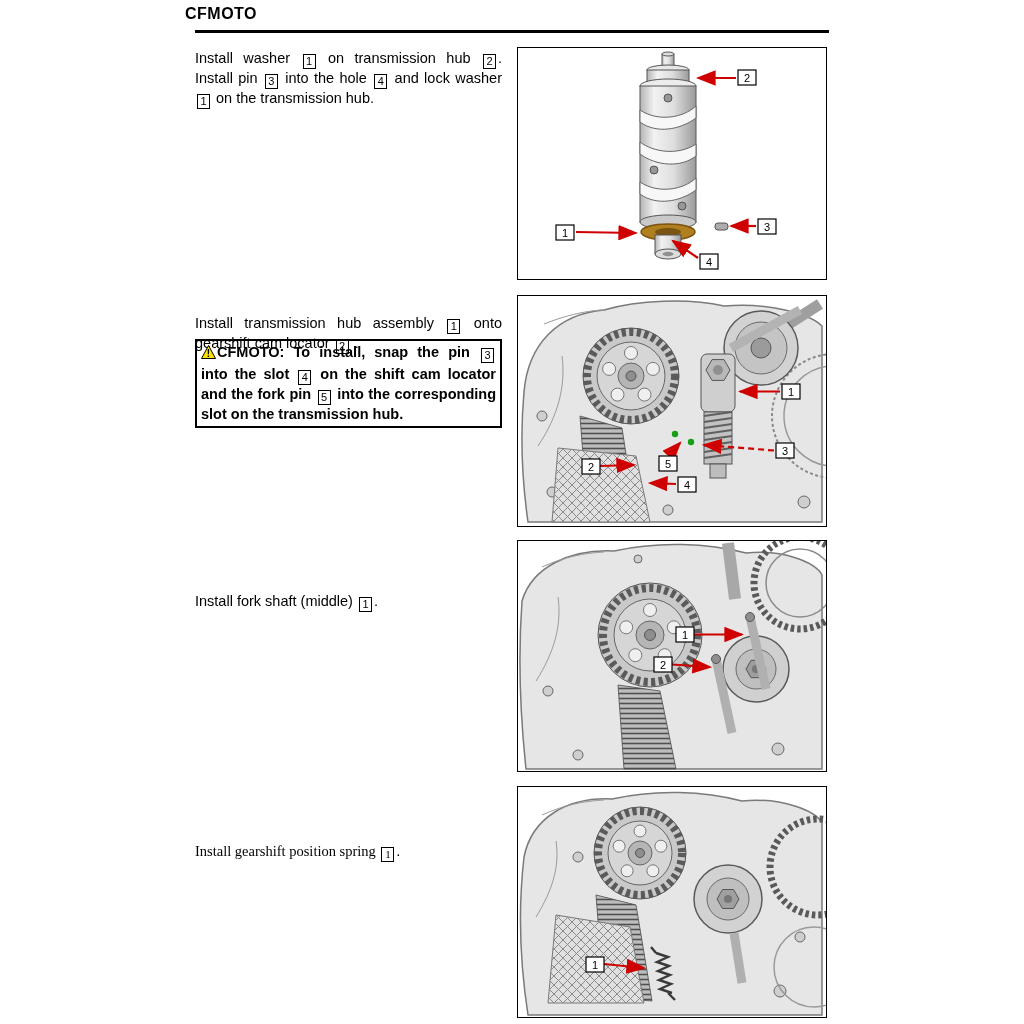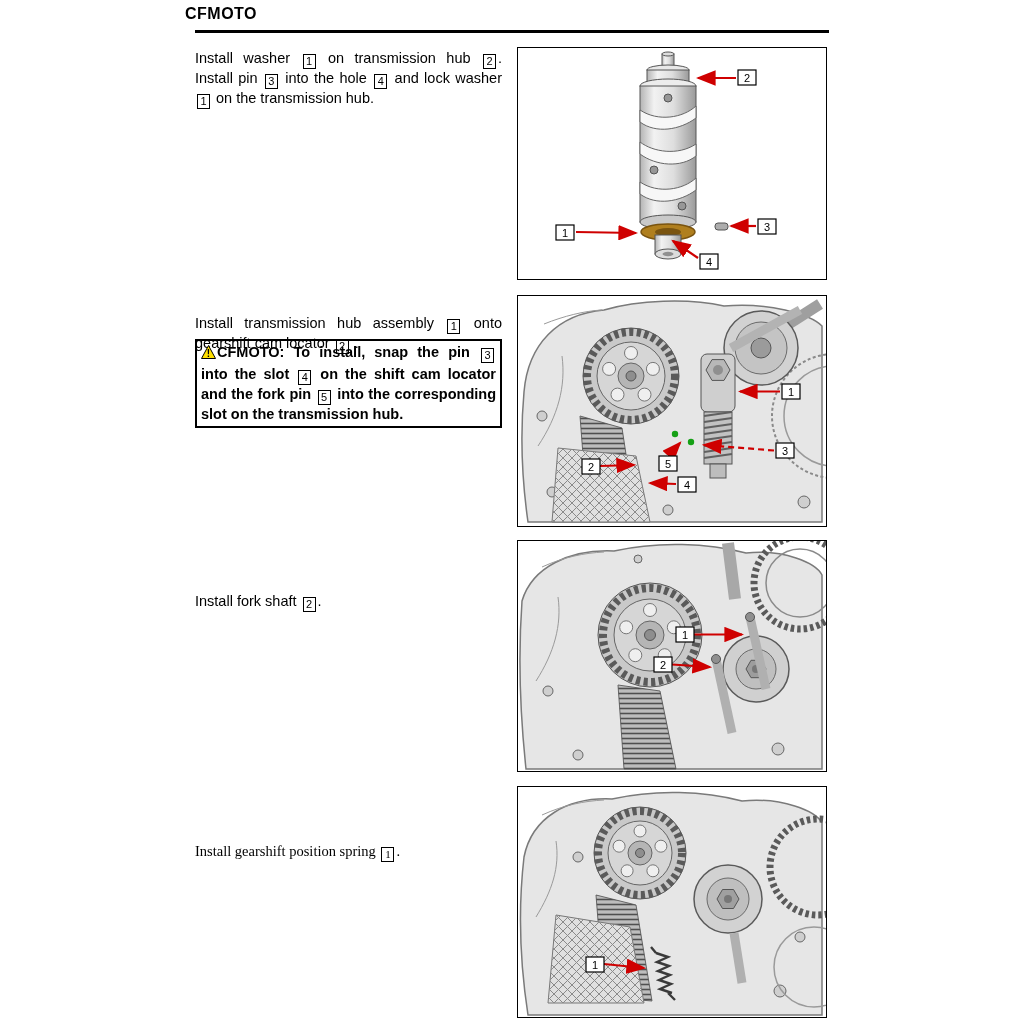--- a/index.html
+++ b/index.html
@@ -54,21 +54,21 @@
   </div>
 
   <div class="caution">
     <span class="warn-icon"><svg width="15" height="14" viewBox="0 0 15 14">
           <polygon points="7.5,0.5 14.5,13.5 0.5,13.5" stroke="#000" stroke-width="1" fill="#ffe000"></polygon>
           <text x="7.5" y="12" font-size="10" font-weight="bold" text-anchor="middle">!</text>
         </svg></span><span>CFMOTO:</span><span> To install, snap the pin <span class="cref">3</span> into the slot <span class="cref">4</span> on the shift cam locator and the fork pin <span class="cref">5</span> into the corresponding slot on the transmission hub.</span>
   </div>
 
   <div class="txt" id="text3">
-    <p>Install fork shaft <span class="cref">2</span>.</p>
+    <p>Install fork shaft (middle) <span class="cref">1</span>.</p>
   </div>
 
   <div class="txt" id="text4">
     <p>Install gearshift position spring <span class="cref">1</span>.</p>
   </div>
 
   <div class="panel" id="panel1">
     <svg viewBox="0 0 308 231">
       <defs>
         <linearGradient id="p1g" x1="0" y1="0" x2="1" y2="0">

